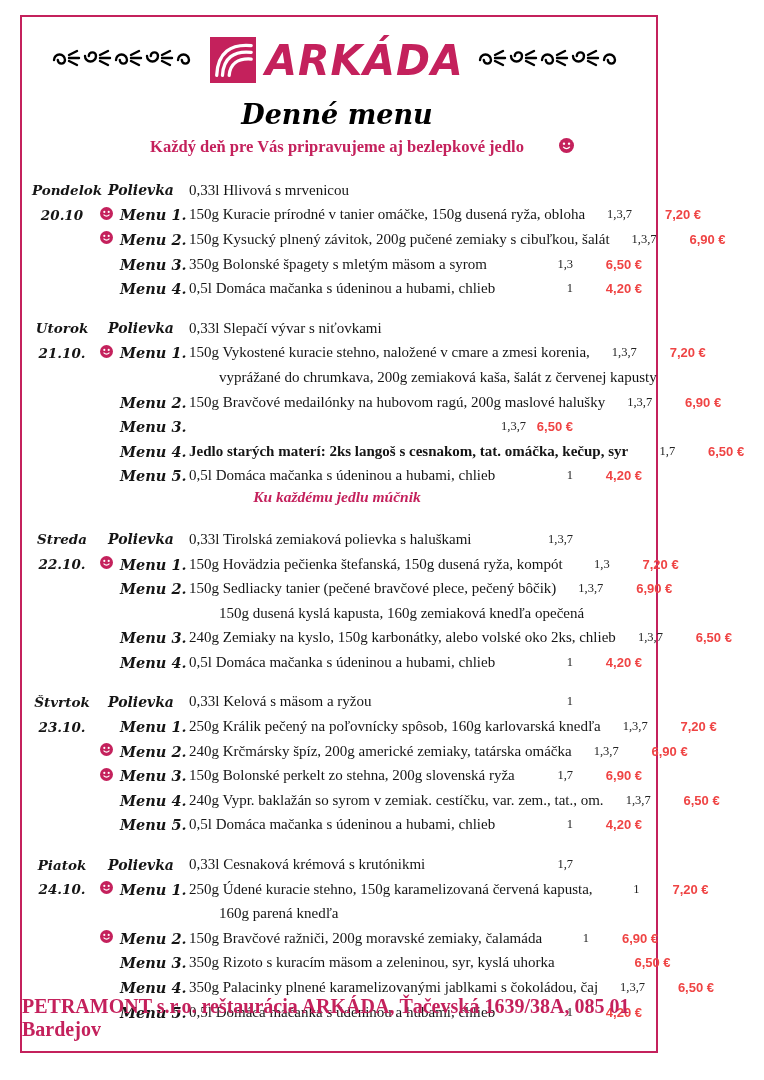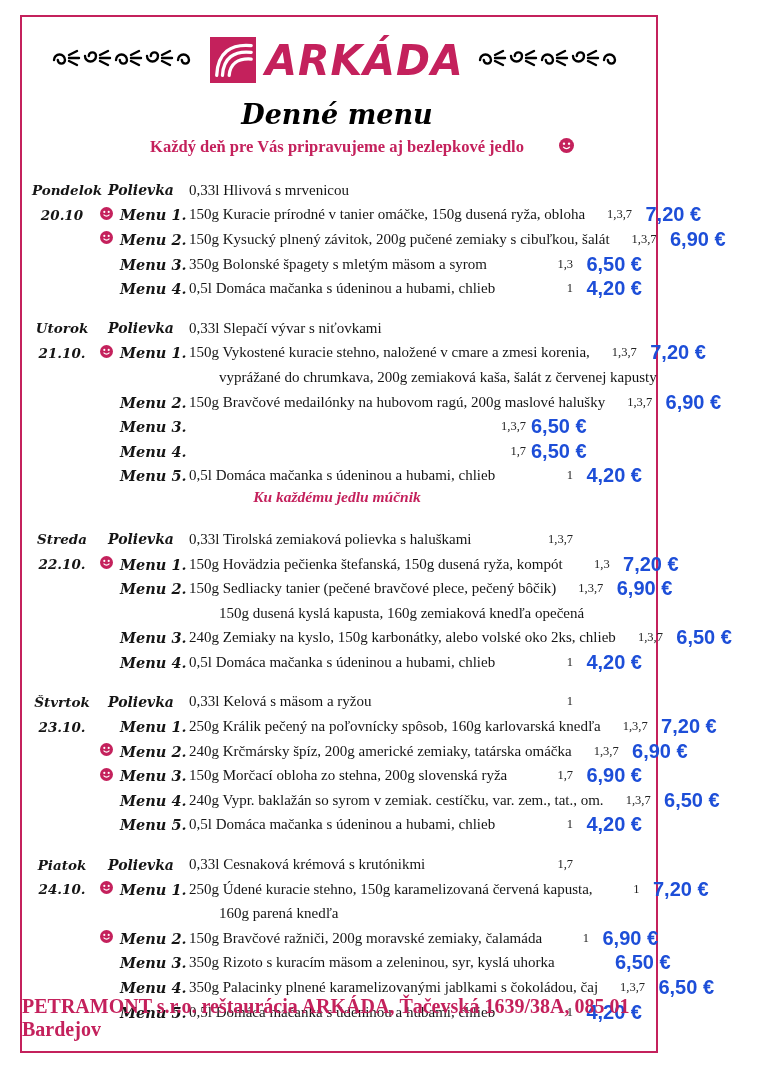--- a/index.html
+++ b/index.html
@@ -33,21 +33,21 @@
   .day-cell { text-align:center; font-family:"DejaVu Serif", serif; font-weight:bold;
               font-style:italic; font-size:13.5px; }
   .smiley-cell { text-align:center; }
   .smiley { color:var(--accent); display:inline-block; line-height:0; }
   .label { font-family:"DejaVu Serif", serif; font-weight:bold; font-style:italic; font-size:14.5px; }
   .label.soup { font-size:14px; margin-left:-12px; }
   .desc { font-size:15px; padding-left:2px; overflow:visible; }
   .desc.bold { font-weight:bold; }
   .cont-desc { padding-left:32px; }
   .allergens { text-align:right; font-size:12.5px; color:#222; }
-  .price { text-align:right; font-family:"Liberation Sans", sans-serif; font-weight:bold; font-size:20px; color:#1d4ed8; }
+  .price { text-align:right; font-family:"Liberation Sans", sans-serif; font-weight:bold; font-size:13px; color:#ef4444; }
 
   .note-row { text-align:center; height:24px; }
   .note { color:var(--accent); font-weight:bold; font-style:italic; font-size:15.5px; }
 
   .footer { position:absolute; left:0; right:0; bottom:10px; text-align:left;
             color:var(--accent); font-weight:bold; font-size:20px; }
 </style>
 </head>
 <body>
 
@@ -288,20 +288,21 @@
       <span class="smiley" style="visibility: hidden;">
         <svg viewBox="0 0 16 16" width="13" height="13">
                 <circle cx="8" cy="8" r="8" fill="currentColor"></circle>
                 <circle cx="5.3" cy="6" r="1.3" fill="#fff"></circle>
                 <circle cx="10.7" cy="6" r="1.3" fill="#fff"></circle>
                 <path d="M4.8 9.8 a4.2 4.2 0 0 0 6.4 0" stroke="#fff" stroke-width="1.4" fill="none" stroke-linecap="round"></path>
               </svg>
       </span>
     </span>
     <span class="cell label">Menu 4.</span>
+    <span class="cell desc bold">Jedlo starých materí: 2ks langoš s cesnakom, tat. omáčka, kečup, syr</span>
     <span class="cell allergens">1,7</span>
     <span class="cell price">6,50 €</span>
   </div>
 
   <div class="menu-row">
     <span class="cell day-cell"></span>
     <span class="cell smiley-cell">
       <span class="smiley" style="visibility: hidden;">
         <svg viewBox="0 0 16 16" width="13" height="13">
                 <circle cx="8" cy="8" r="8" fill="currentColor"></circle>
@@ -482,21 +483,21 @@
       <span class="smiley">
         <svg viewBox="0 0 16 16" width="13" height="13">
                 <circle cx="8" cy="8" r="8" fill="currentColor"></circle>
                 <circle cx="5.3" cy="6" r="1.3" fill="#fff"></circle>
                 <circle cx="10.7" cy="6" r="1.3" fill="#fff"></circle>
                 <path d="M4.8 9.8 a4.2 4.2 0 0 0 6.4 0" stroke="#fff" stroke-width="1.4" fill="none" stroke-linecap="round"></path>
               </svg>
       </span>
     </span>
     <span class="cell label">Menu 3.</span>
-    <span class="cell desc">150g Morčací obloha zo stehna, 200g slovenská ryža</span>
+    <span class="cell desc">150g Bolonské perkelt zo stehna, 200g slovenská ryža</span>
     <span class="cell allergens">1,7</span>
     <span class="cell price">6,90 €</span>
   </div>
 
   <div class="menu-row">
     <span class="cell day-cell"></span>
     <span class="cell smiley-cell">
       <span class="smiley" style="visibility: hidden;">
         <svg viewBox="0 0 16 16" width="13" height="13">
                 <circle cx="8" cy="8" r="8" fill="currentColor"></circle>

